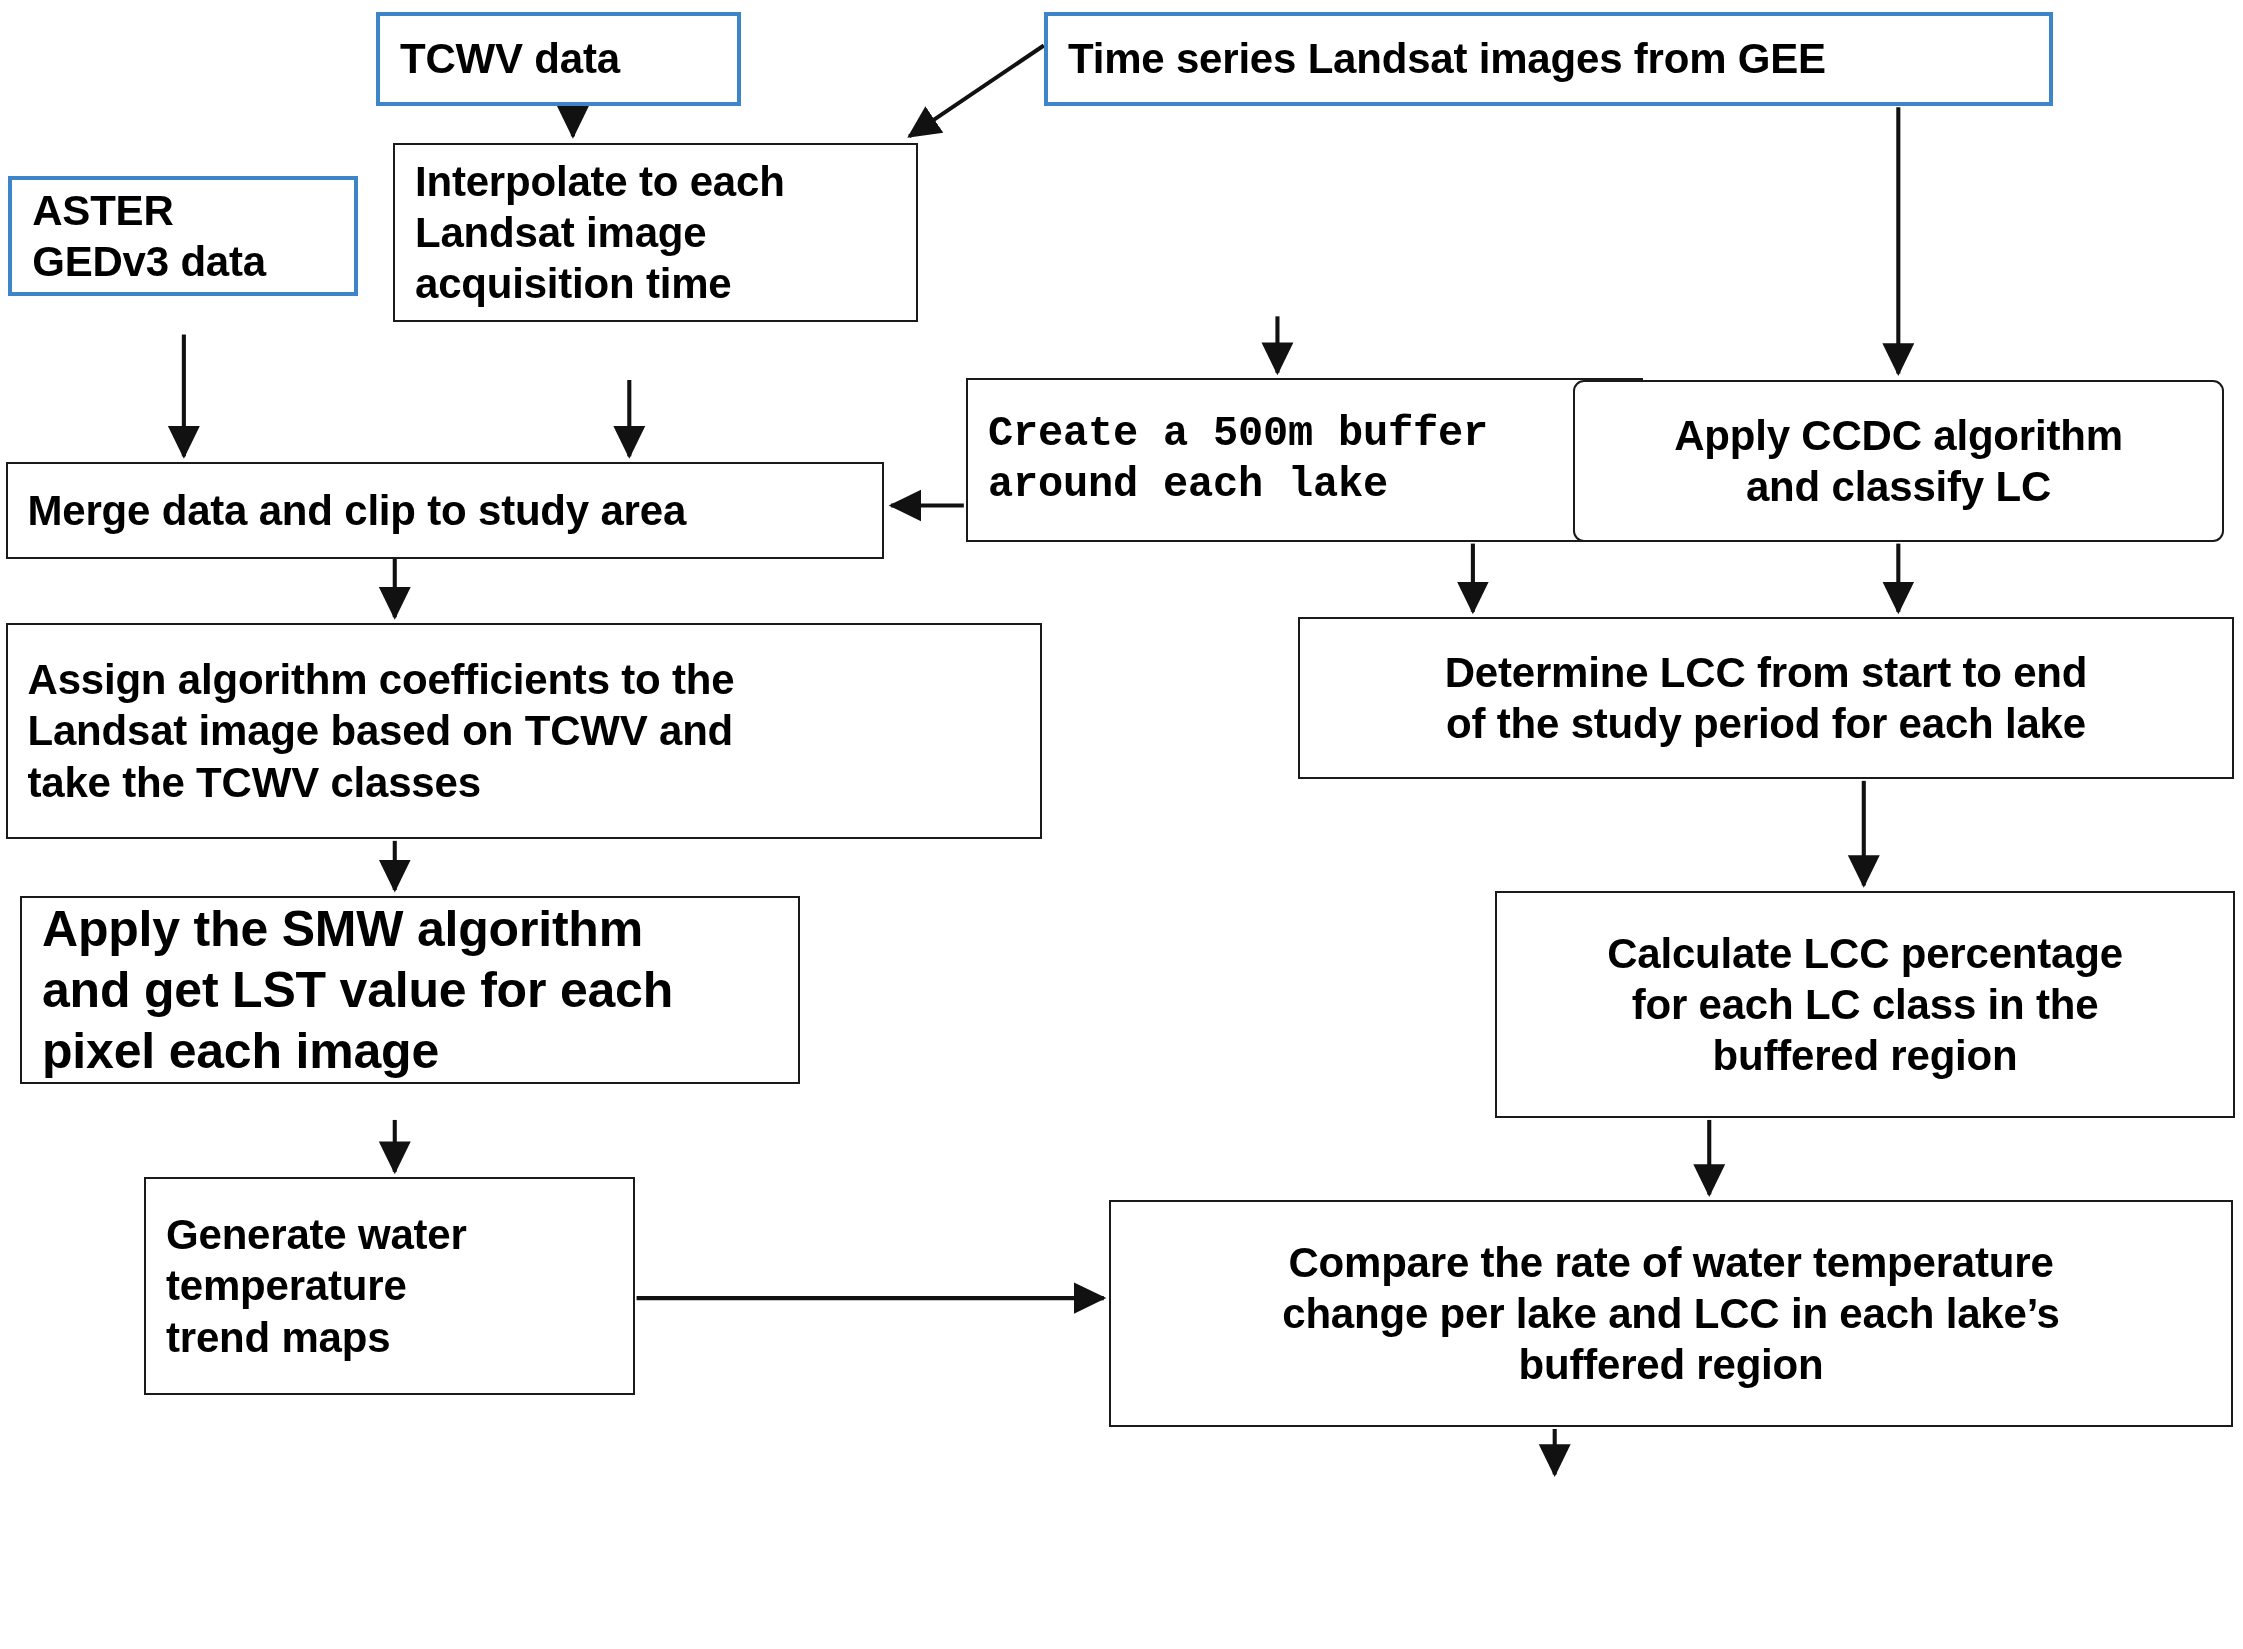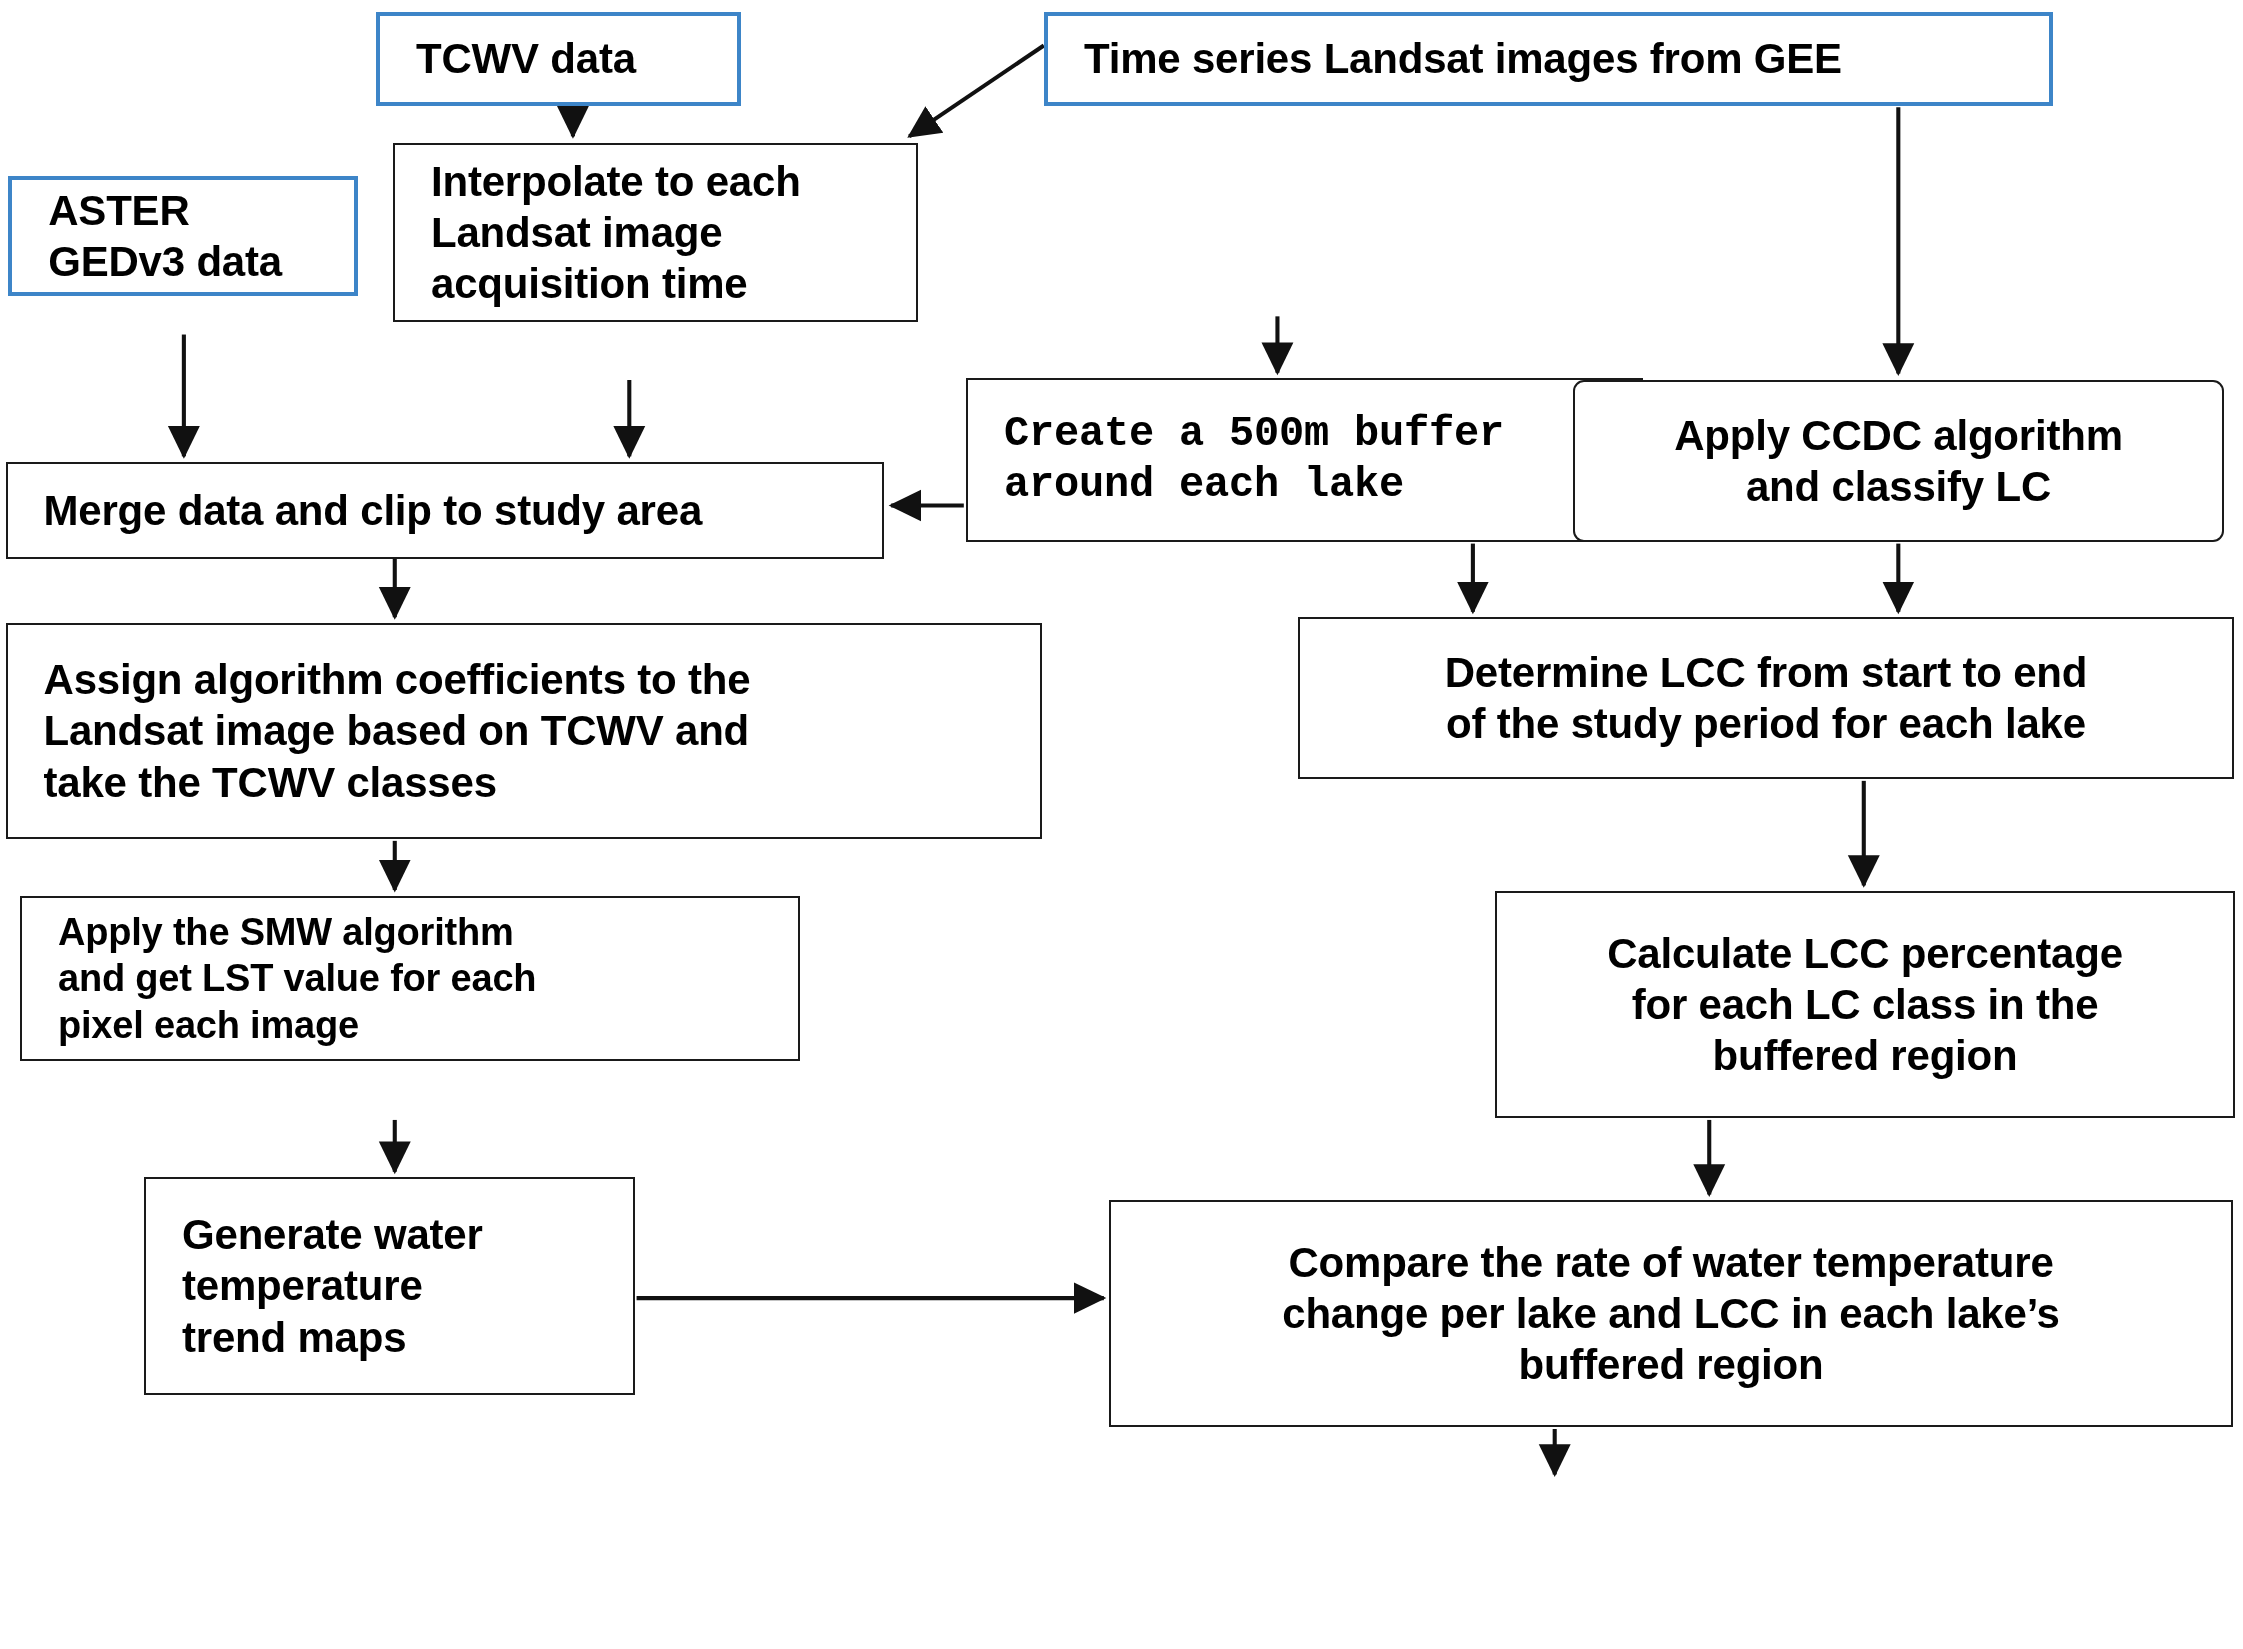--- a/index.html
+++ b/index.html
@@ -32,21 +32,21 @@
     border: 2.7px solid #1a1a1a;
   }
   .node-blue {
     border: 4.5px solid #3d85c8;
   }
   .node .txt {
     display: block;
     width: 100%;
     white-space: pre-line;
   }
-  .align-left  { justify-content: flex-end; padding-left: 16px; }
+  .align-left  { justify-content: flex-end; }
   .align-center{ justify-content: center; }
   .align-left .txt  { text-align: left; padding-left: 20px; padding-right: 9px; }
   .align-center .txt{ text-align: center; padding-left: 12.7px; padding-right: 12.7px; }
 
   svg#edges {
     position: absolute;
     left: 0;
     top: 0;
     width: 2244px;
     height: 1649px;
@@ -140,21 +140,21 @@
     <span class="txt">Assign algorithm coefficients to the
 Landsat image based on TCWV and
 take the TCWV classes</span>
   </div>
 
   <div class="node node-black align-center" style="left:1298px; top:617px; width:936px; height:162px; font-size:42px;">
     <span class="txt">Determine LCC from start to end
 of the study period for each lake</span>
   </div>
 
-  <div class="node node-black align-left" style="left:20px; top:896px; width:780px; height:165px; font-size:38px;">
+  <div class="node node-black align-left" style="left:20px; top:896px; width:780px; height:188px; font-size:50px;">
     <span class="txt">Apply the SMW algorithm
 and get LST value for each
 pixel each image</span>
   </div>
 
   <div class="node node-black align-center" style="left:1495px; top:891px; width:740px; height:227px; font-size:42px;">
     <span class="txt">Calculate LCC percentage
 for each LC class in the
 buffered region</span>
   </div>

